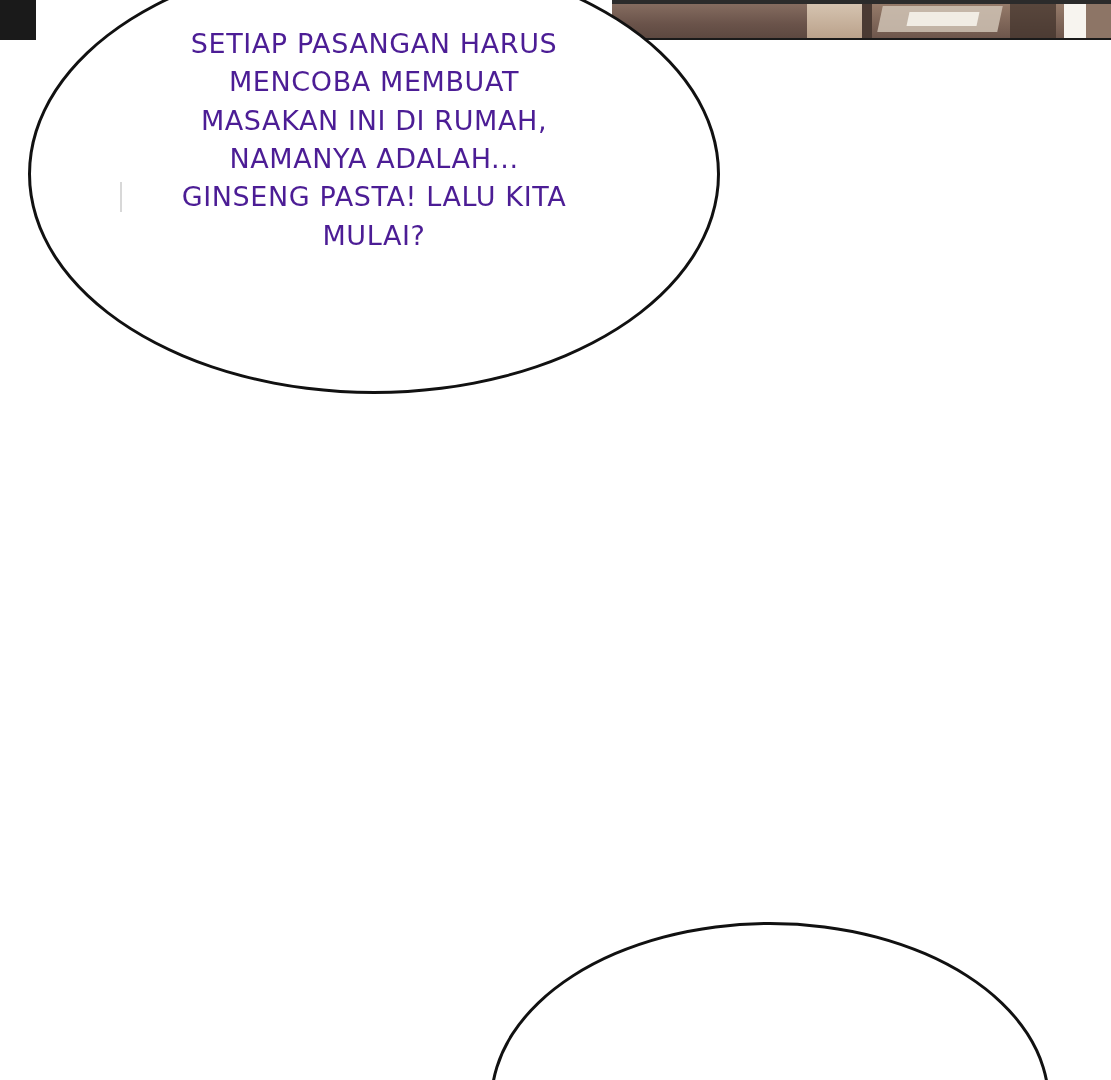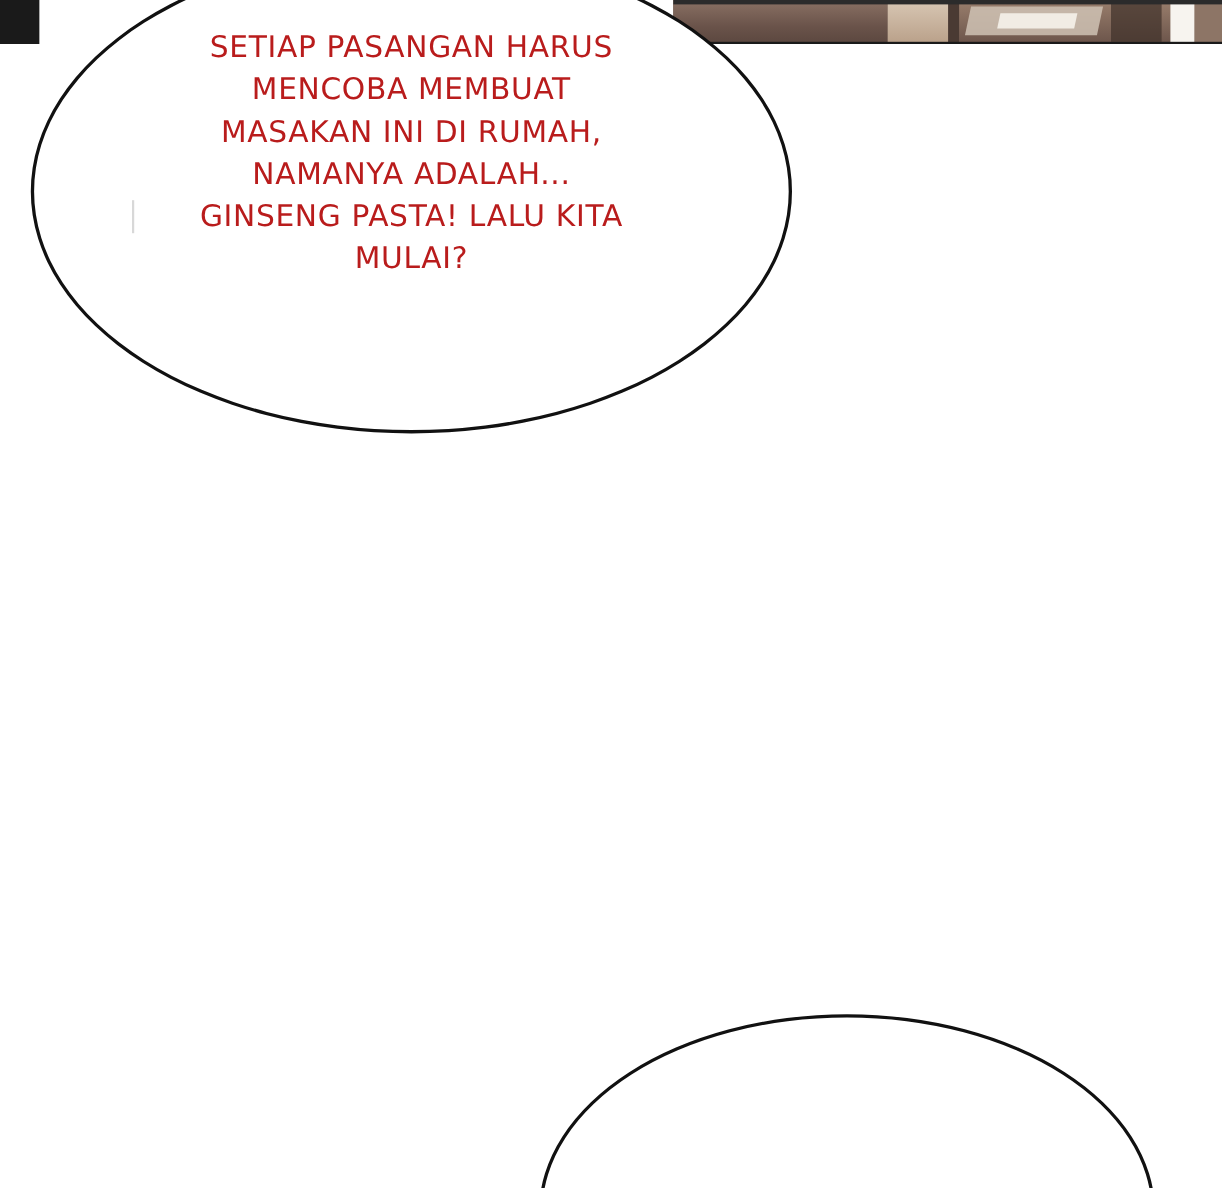--- a/index.html
+++ b/index.html
@@ -137,21 +137,21 @@
     box-sizing: border-box;
     border: 3px solid #111111;
     background: #ffffff;
     border-radius: 50%;
     display: flex;
     align-items: center;
     justify-content: center;
   }
   .bubble-text {
     text-align: center;
-    color: #b91c1c;
+    color: #4c1d95;
     font-family: "DejaVu Sans", sans-serif;
     font-size: 27px;
     line-height: 1.42;
     letter-spacing: .6px;
     white-space: pre-line;
     padding: 0 14px;
   }
 
   #bubble-main {
     left: 28px;

